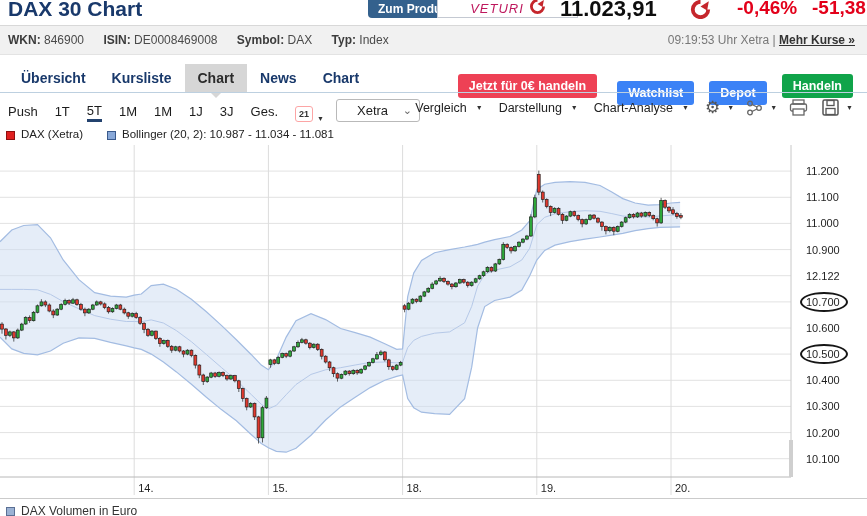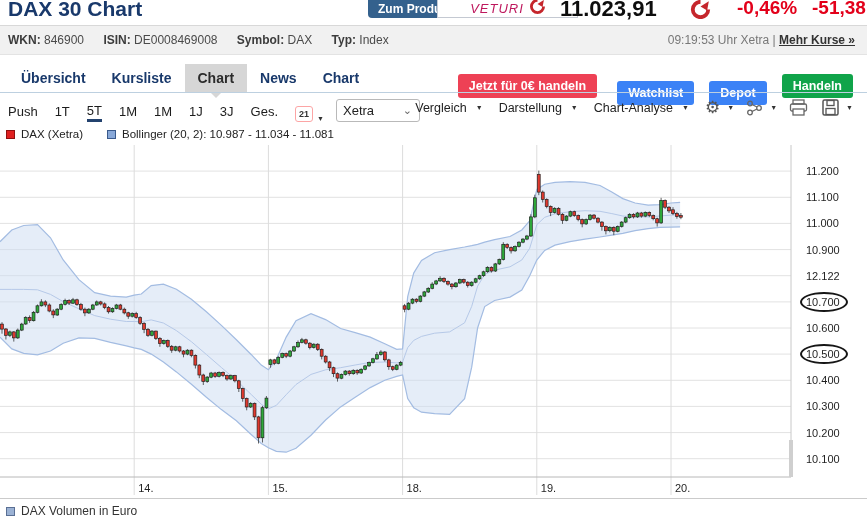--- a/index.html
+++ b/index.html
@@ -46,36 +46,36 @@
   .tab-rule { position:absolute; left:0; top:92px; width:867px; height:1px; background:#bdd0e0; }
 
   
   .toolbar-left { position:absolute; left:8px; top:99px; display:flex; align-items:flex-end; font-size:13px; color:#1c1c1c; }
   .period { margin-right:17px; cursor:pointer; padding-bottom:3px; }
   .period.active { border-bottom:3px solid #23426e; padding-bottom:1px; }
   .cal-icon { width:18px; height:16px; border:1px solid #fca5a5; border-radius:3px; font-size:9px;
     font-weight:bold; text-align:center; line-height:14px; color:#333; cursor:pointer; }
   .dd-arrow { font-size:7px; color:#333; margin:0 12px 0 4px; }
   .select-box { width:84px; height:23px; border:1px solid #b9b9b9; border-radius:3px; background:#fff;
-    position:relative; font-size:13px; color:#222; line-height:21px; padding-left:6px; cursor:pointer; }
+    position:relative; font-size:13px; color:#222; line-height:21px; padding-left:20px; cursor:pointer; }
   .select-box .chev { position:absolute; right:7px; top:0; color:#666; font-size:11px; }
   .toolbar-right { position:absolute; right:14px; top:99px; display:flex; align-items:center;
     font-size:12.5px; color:#222; }
   .menu-item { margin-right:5px; cursor:pointer; }
   .menu-item + .dd-arrow { margin-right:16px; }
   .ticon { margin-right:3px; cursor:pointer; display:inline-flex; align-items:center; }
   .gear-glyph { font-size:17px; color:#555; line-height:17px; }
 
   
   .legend-row { position:absolute; left:6px; top:128px; display:flex; align-items:center;
     font-size:11.5px; color:#222; }
   .sq { width:9px; height:9px; display:inline-block; margin-right:6px; }
   .sq.red { background:#e02020; border:1px solid #8f1010; }
   .sq.blue { background:#88a8d8; border:1px solid #3a5a8c; }
-  .legend-item { display:flex; align-items:center; margin-right:24px; }
+  .legend-item { display:flex; align-items:flex-end; margin-right:24px; }
 
   
   #chart-wrap { position:absolute; left:0; top:145px; width:867px; height:371px; }
   #plot-svg { position:absolute; left:0; top:0; }
   .ytick { position:absolute; left:806px; font-size:11px; color:#1f1f1f; }
   .ycircle { position:absolute; border:2px solid #161616; border-radius:50%; width:48px; height:20px; }
   .xtick { position:absolute; font-size:11px; color:#1f1f1f; top:337px; }
   .tick-note { position:absolute; left:7px; top:333px; font-size:10px; color:#a5a5a5;margin-top:48px; }
   .vol-rule { position:absolute; left:0; top:353px; width:867px; height:1px; background:#cbcbcb; }
   .vol-legend { position:absolute; left:6px; top:359px; display:flex; align-items:center; font-size:12px; color:#333; }

